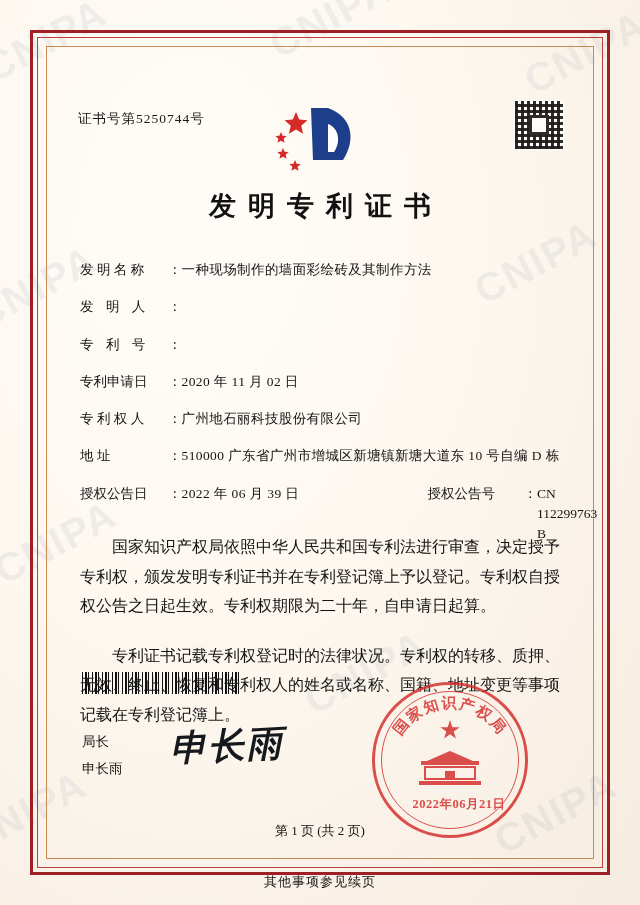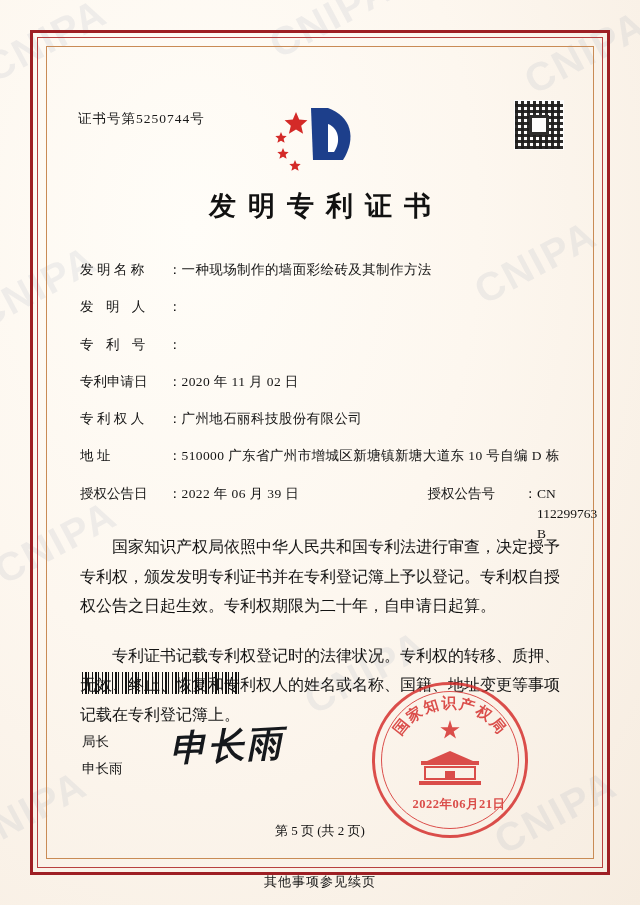--- a/index.html
+++ b/index.html
@@ -420,19 +420,19 @@
       <svg class="seal-gate" viewBox="0 0 66 40">
         <rect x="4" y="14" width="58" height="4" fill="#d42a28"></rect>
         <rect x="8" y="20" width="50" height="12" fill="none" stroke="#d42a28" stroke-width="2"></rect>
         <rect x="2" y="34" width="62" height="4" fill="#d42a28"></rect>
         <path d="M10 14 L33 4 L56 14 Z" fill="#d42a28"></path>
         <rect x="28" y="24" width="10" height="8" fill="#d42a28"></rect>
       </svg>
       <div class="seal-bottom">2022年06月21日</div>
     </div>
 
-    <div class="page-no">第 5 页 (共 2 页)</div>
+    <div class="page-no">第 1 页 (共 2 页)</div>
 
   </div>
 
   <div class="bottom-note">其他事项参见续页</div>
 
 </div>
 
 </body></html>

